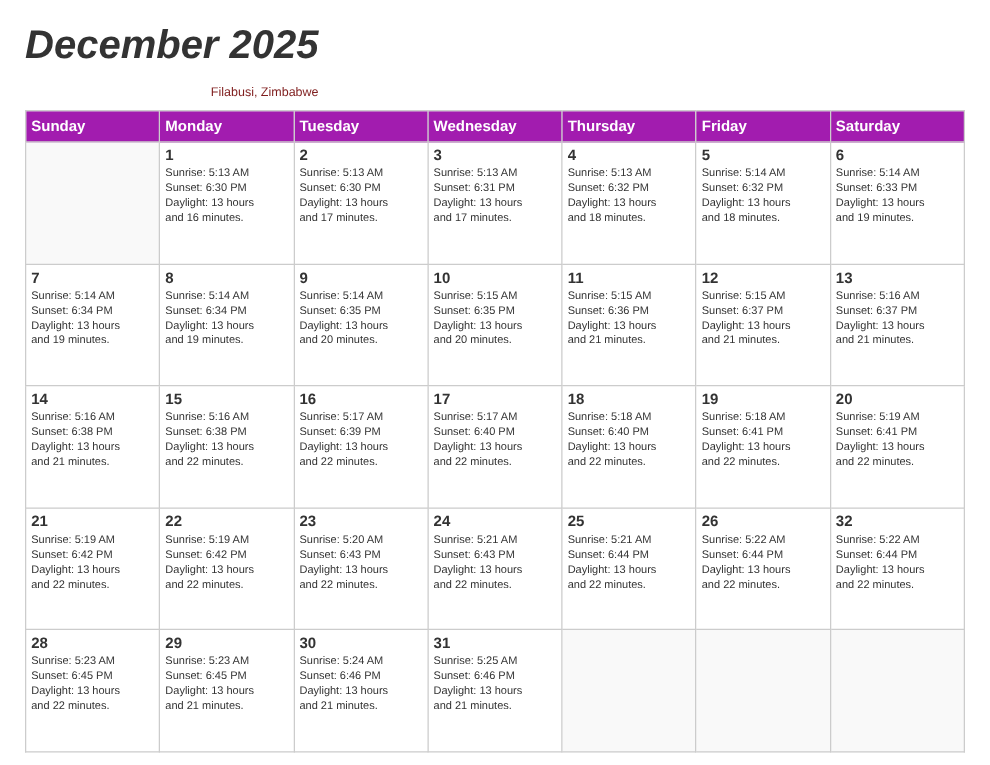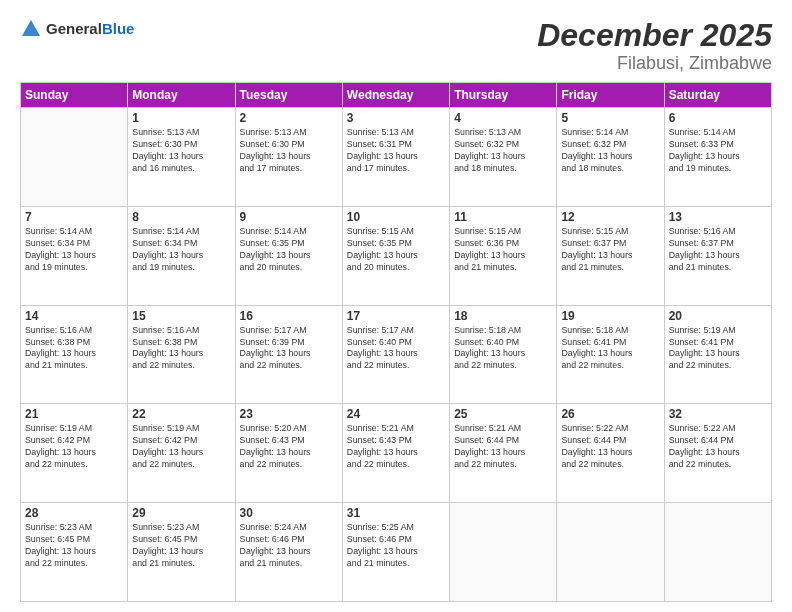--- a/index.html
+++ b/index.html
@@ -36,23 +36,23 @@
       text-align: right;
     }
     .month-title {
       font-size: 32px;
       font-weight: bold;
       color: #333;
       line-height: 1.1;
       font-style: italic;
     }
     .subtitle {
-      font-size: 18px;
-      color: #737373;
-      margin-top: 0;
+      font-size: 10px;
+      color: #7f1d1d;
+      margin-top: 16px;
     }
     .calendar {
       width: 100%;
       border-collapse: collapse;
       flex: 1;
     }
     .calendar th {
       background-color: #a21caf;
       color: #fff;
       font-size: 12px;
@@ -84,29 +84,20 @@
     }
     .empty-cell {
       background: #f9f9f9;
     }
   </style>
 </head>
 <body>
 
 <div class="page">
   <div class="header">
-    <div class="logo">
-      <svg class="logo-icon" viewBox="0 0 22 22">
-        <polygon points="11,2 20,18 2,18" fill="#1a6bbf" opacity="0.85"></polygon>
-        <polygon points="11,5 18,17 4,17" fill="#3a8de0" opacity="0.5"></polygon>
-      </svg>
-      <div>
-        <div><span style="font-size:15px;font-weight:bold;color:#333;">General</span><span style="font-size:15px;font-weight:bold;color:#1a6bbf;">Blue</span></div>
-      </div>
-    </div>
     <div class="title-area">
       <div class="month-title">December 2025</div>
       <div class="subtitle">Filabusi, Zimbabwe</div>
     </div>
   </div>
 
   <table class="calendar">
     <thead>
       <tr>
         <th>Sunday</th>

